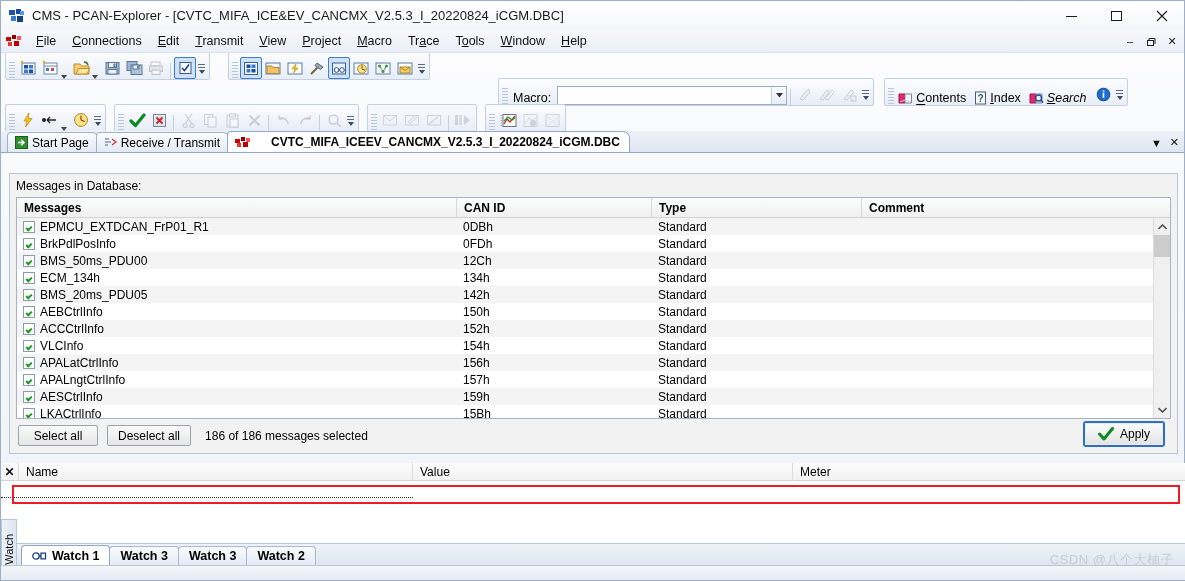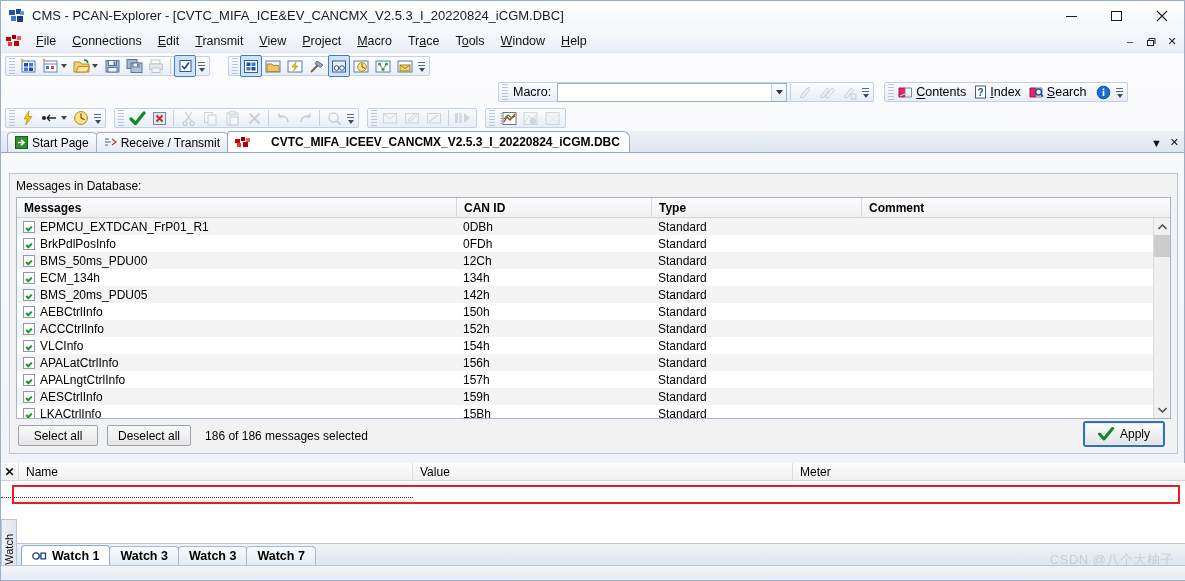--- a/index.html
+++ b/index.html
@@ -32,21 +32,21 @@
              border-bottom:1px solid #dfe5ee; position:relative; padding-left:5px; }
   .menu-appicon { width:16px; height:15px; position:relative; margin-right:6px; }
   .menu-item { padding:2px 8px; font-size:12.5px; color:#111; white-space:nowrap; }
   .menu-item u { text-decoration:underline; }
   .mdi-controls { position:absolute; right:6px; top:0; height:23px;
                   display:flex; align-items:center; gap:9px; color:#222; }
   .mdi-btn { font-size:11px; line-height:1; width:12px; text-align:center; }
 
   
   .tb-row { display:flex; align-items:center; height:26px; padding-left:4px; }
-  .tb-group { display:flex; align-items:center; height:20px;
+  .tb-group { display:flex; align-items:flex-end; height:28px;
               background:linear-gradient(#fcfdff,#e8edf6);
               border:1px solid #c3cfe2; border-radius:2px; padding:0 2px; }
   .tb-group.flat { background:linear-gradient(#f8fafd,#e9eef6); }
   .grip { width:6px; height:17px; margin:0 2px 0 1px;
           background:repeating-linear-gradient(to bottom,#b9c6da 0 1px,transparent 1px 3px); }
   .tbtn { width:22px; height:22px; display:flex; align-items:center; justify-content:center;
           position:relative; }
   .tbtn.sel { border:1px solid #3d7dca; background:#cfe2f7; border-radius:2px; }
   .tbtn.dis { opacity:.38; }
   .tb-sep { width:1px; height:16px; background:#c3cfe2; margin:0 3px; }
@@ -431,21 +431,21 @@
       </span>
       <span class="help-link">
         <span>
           <svg width="15" height="14" viewBox="0 0 15 14">
               <path d="M1 3 h6 v9 H1z" fill="#e8256b" stroke="#a3134a"></path>
               <path d="M7 3 h6 v9 H7z" fill="#f2f4f8" stroke="#7b8899"></path>
               <circle cx="9.5" cy="7" r="3" fill="none" stroke="#1b4f9c" stroke-width="1.4"></circle>
               <path d="M11.7 9.2 L14 11.5" stroke="#1b4f9c" stroke-width="1.6"></path>
             </svg>
         </span>
-        <span style="text-decoration: none;"><span style="text-decoration:underline">S</span>earch</span>
+        <span style="text-decoration: none; font-style: italic;"><span style="text-decoration:underline">S</span>earch</span>
       </span>
       <span class="tbtn">
         <svg width="15" height="15" viewBox="0 0 15 15">
             <circle cx="7.5" cy="7.5" r="6.3" fill="#1b6fd0" stroke="#0d4a94"></circle>
             <rect x="6.7" y="6" width="1.6" height="5" fill="#fff"></rect>
             <rect x="6.7" y="3.5" width="1.6" height="1.8" fill="#fff"></rect>
           </svg>
       </span>
       <span class="tb-more">
           <i></i>
@@ -800,19 +800,19 @@
       </span>
       <span>Watch 1</span>
     </div>
     <div class="wtab">
       <span>Watch 3</span>
     </div>
     <div class="wtab">
       <span>Watch 3</span>
     </div>
     <div class="wtab">
-      <span>Watch 7</span>
+      <span>Watch 2</span>
     </div>
   </div>
 
   <div class="watermark">CSDN @八个大柚子</div>
   <div class="statusbar"></div>
 </div>
 
 </body></html>

